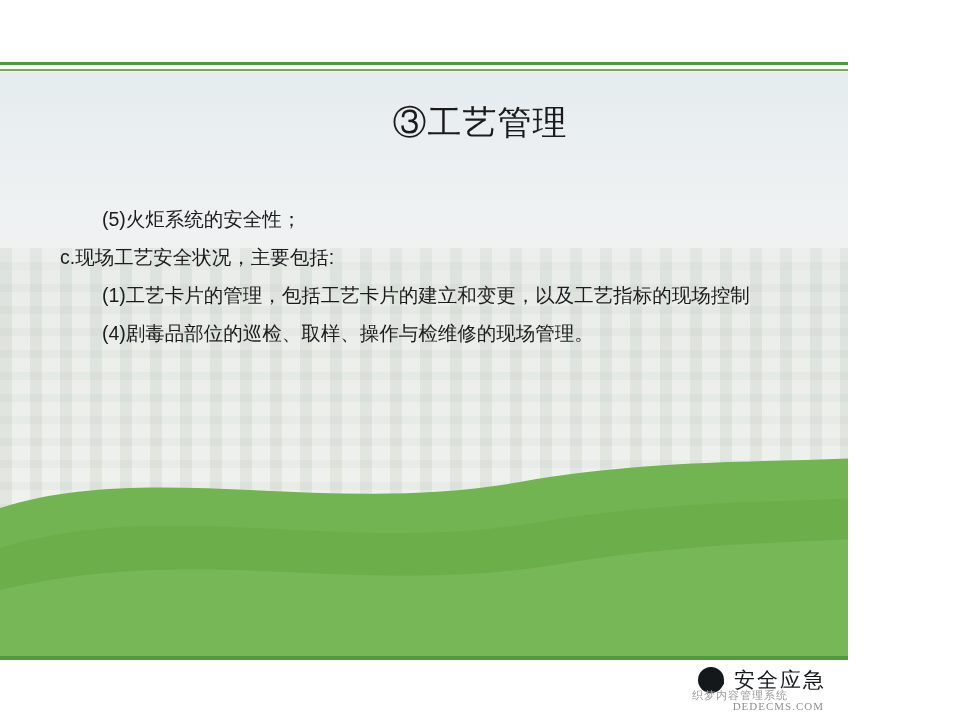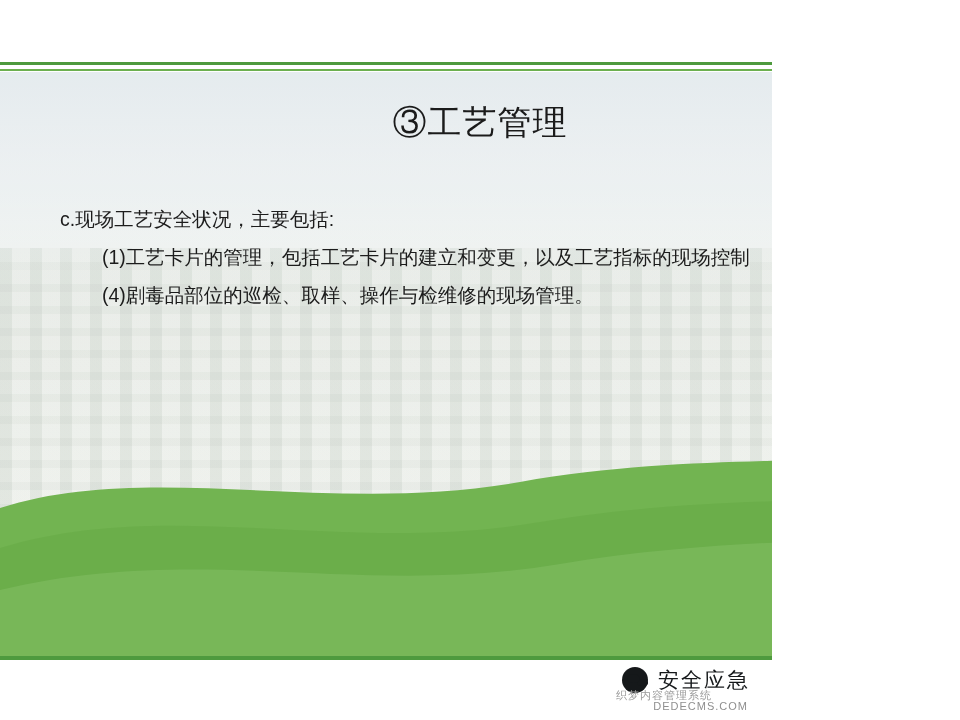--- a/index.html
+++ b/index.html
@@ -8,21 +8,21 @@
   }
   body {
     width: 960px;
     height: 720px;
     font-family: "Liberation Sans", sans-serif;
     background: #ffffff;
     overflow: hidden;
   }
   .slide {
     position: relative;
-    width: 772px;
+    width: 848px;
     height: 720px;
     overflow: hidden;
     background: #ffffff;
   }
   
   .photo-bg {
     position: absolute;
     left: 0;
     top: 72px;
     width: 960px;
@@ -151,21 +151,21 @@
     color: #15181a;
     letter-spacing: 2px;
   }
   .watermark {
     position: absolute;
     right: 24px;
     top: 700px;
     font-size: 11px;
     color: #8f8f8f;
     letter-spacing: 1px;
-    font-family: Liberation Sans, sans-serif;
+    font-family: Liberation Serif, serif;
   }
   .watermark-cn {
     position: absolute;
     right: 60px;
     top: 688px;
     font-size: 11px;
     color: #9a9a9a;
     letter-spacing: 1px;
   }
 </style>
@@ -184,20 +184,21 @@
     </svg>
   </div>
 
   <div class="top-band"></div>
   <div class="rule-top one"></div>
   <div class="rule-top two"></div>
 
   <div class="title">③工艺管理</div>
 
   <div class="body-text">
+    <div class="line indent-1">(5)火炬系统的安全性；</div>
     <div class="line indent-0">c.现场工艺安全状况，主要包括:</div>
     <div class="line indent-1">(1)工艺卡片的管理，包括工艺卡片的建立和变更，以及工艺指标的现场控制</div>
     <div class="line indent-1">(4)剧毒品部位的巡检、取样、操作与检维修的现场管理。</div>
   </div>
 
   <div class="strip-rule"></div>
   <div class="bottom-strip"></div>
 
   <div class="footer-logo">
     <span class="wechat-dot"></span>

